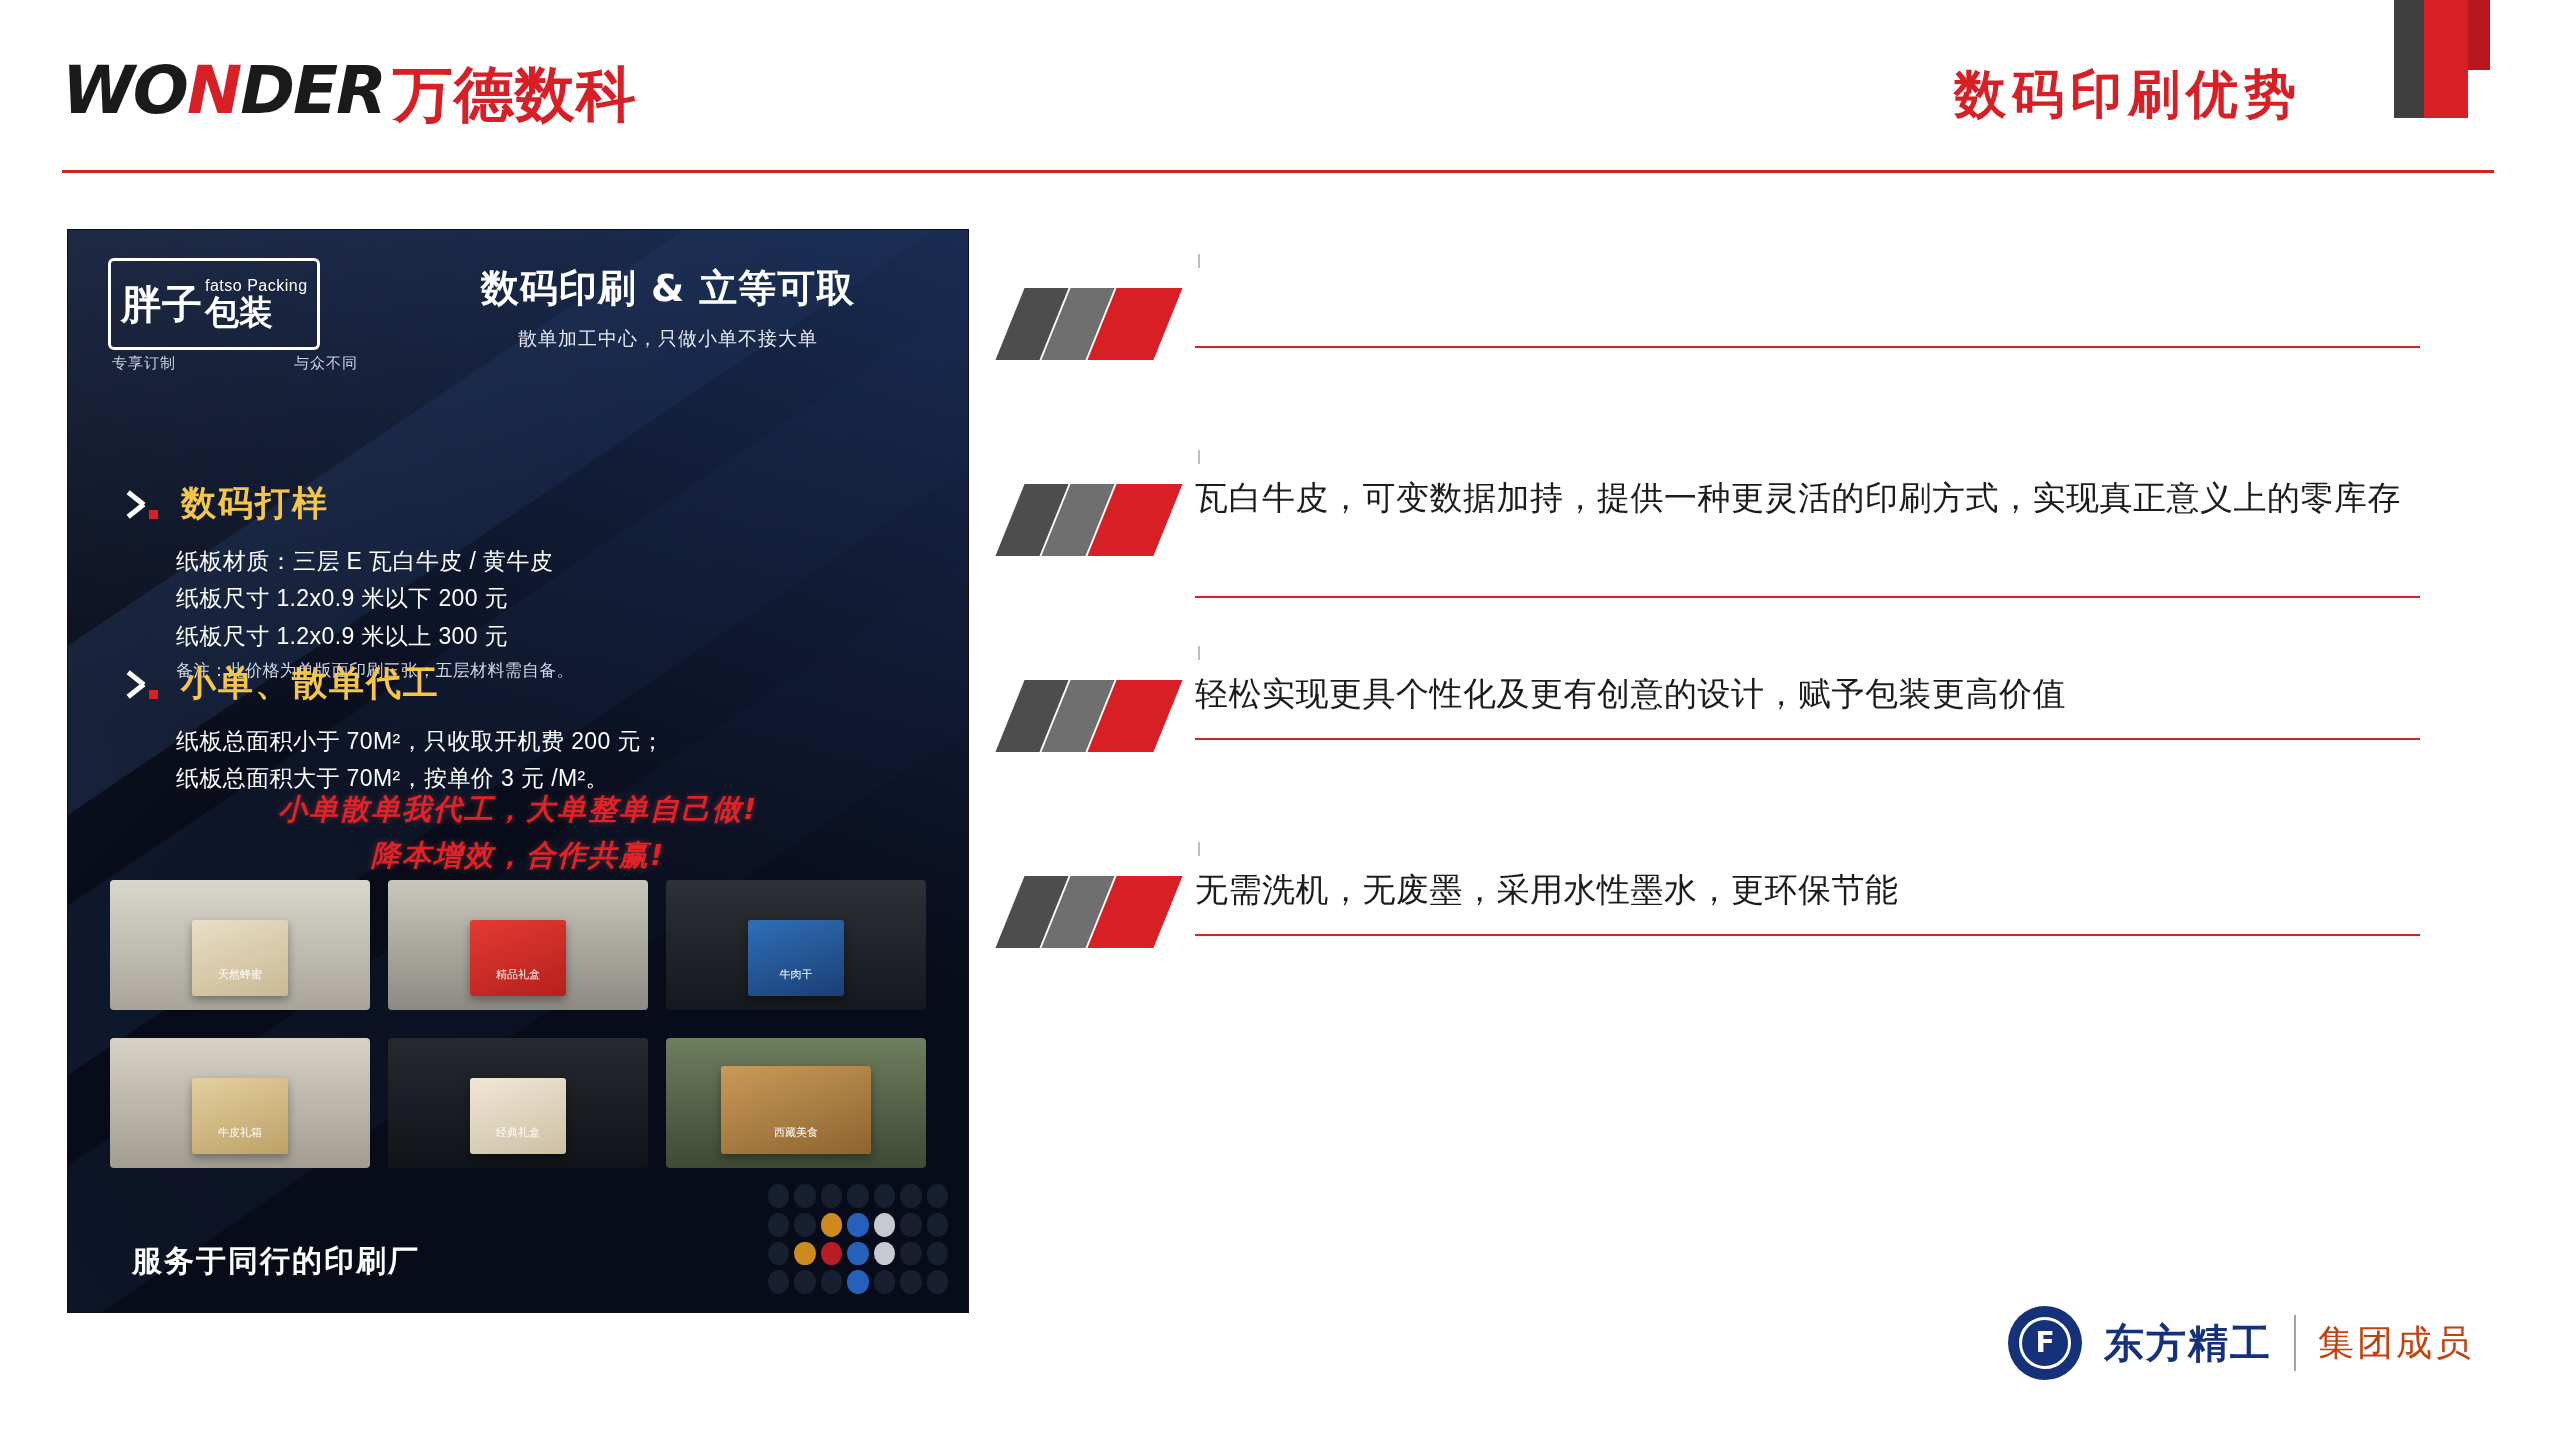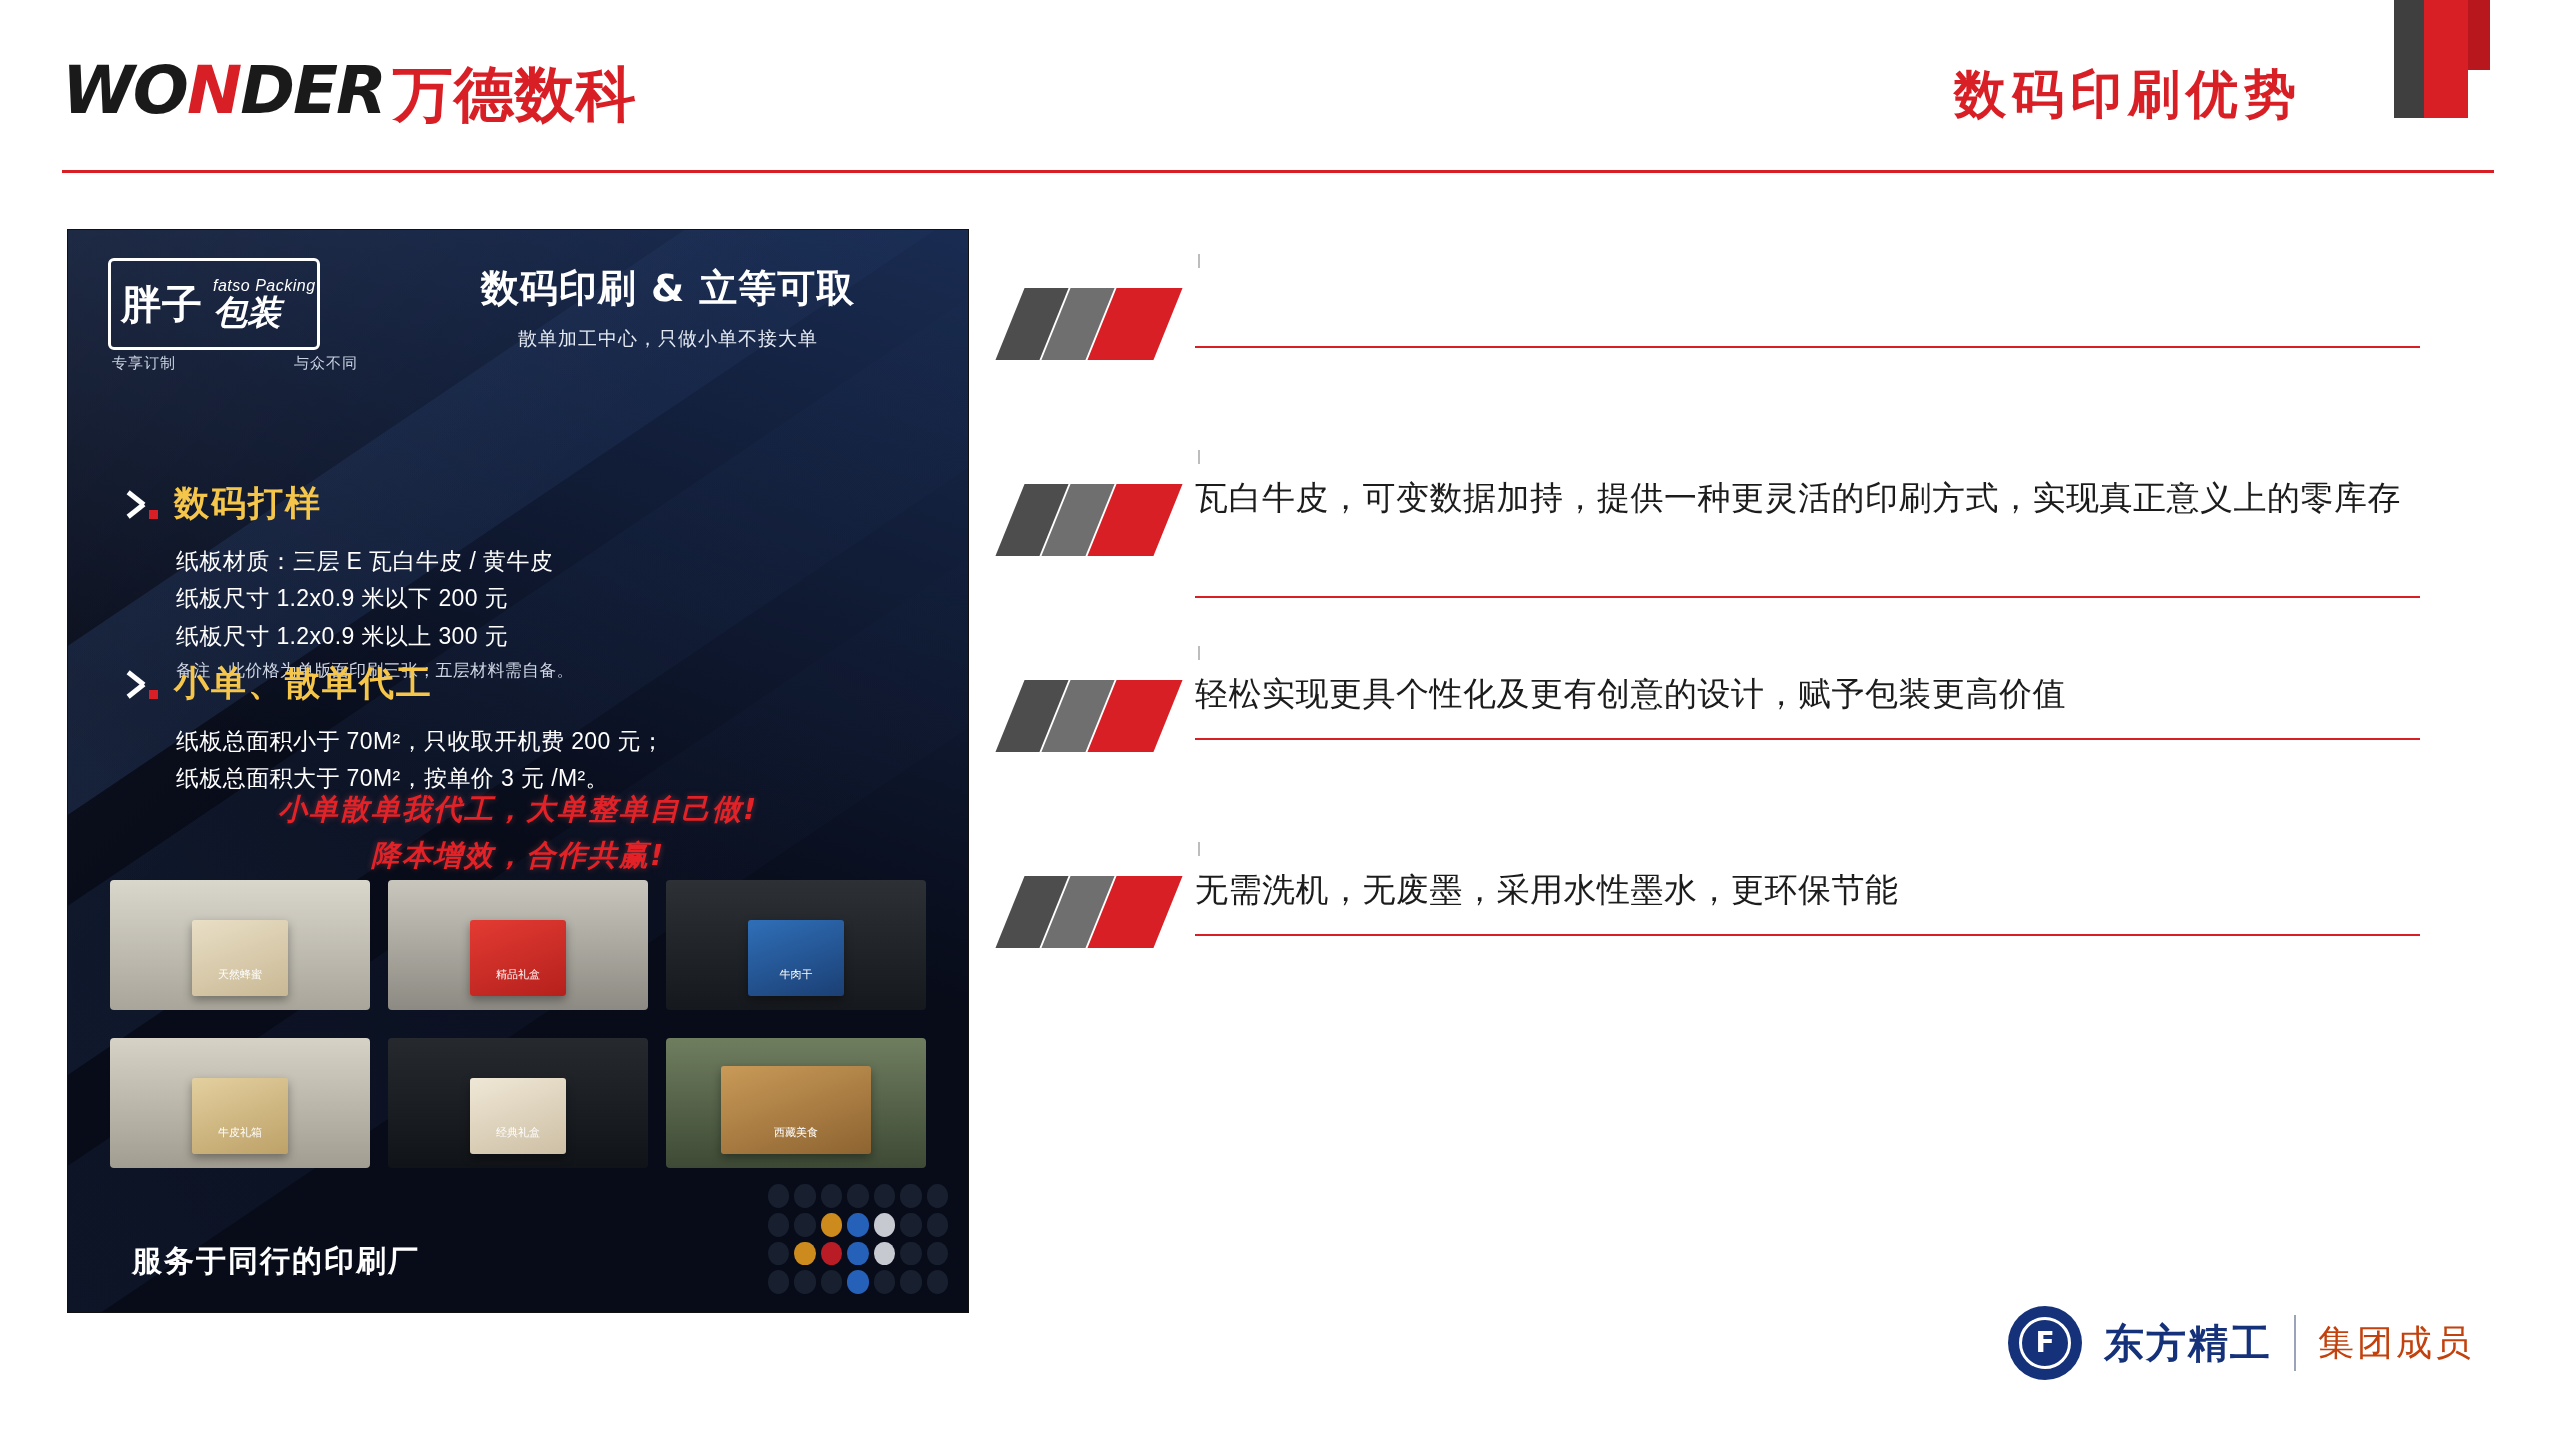--- a/index.html
+++ b/index.html
@@ -119,25 +119,24 @@
   }
   .poster-brand .pb-cn {
     font-family: "DejaVu Sans", sans-serif;
     font-size: 40px;
     font-weight: 800;
     color: #ffffff;
     letter-spacing: 1px;
     line-height: 1;
   }
   .poster-brand .pb-right {
-    margin-left: 10px;
+    margin-left: 2px;
     display: flex;
     flex-direction: column;
     justify-content: space-between;
-    font-style: italic;
   }
   .poster-brand .pb-en {
     font-size: 16px;
     color: #ffffff;
     letter-spacing: .5px;
     line-height: 1.1;
   }
   .poster-brand .pb-cn2 {
     font-family: "DejaVu Sans", sans-serif;
     font-size: 34px;
@@ -178,21 +177,21 @@
   }
 
   .sec {
     position: absolute;
     left: 56px;
     width: 800px;
   }
   .sec-title {
     display: flex;
     align-items: center;
-    gap: 16px;
+    gap: 23px;
   }
   .chev {
     width: 34px; height: 34px;
     position: relative;
     flex: none;
   }
   .chev::before, .chev::after {
     content: "";
     position: absolute;
     width: 20px; height: 5px;

